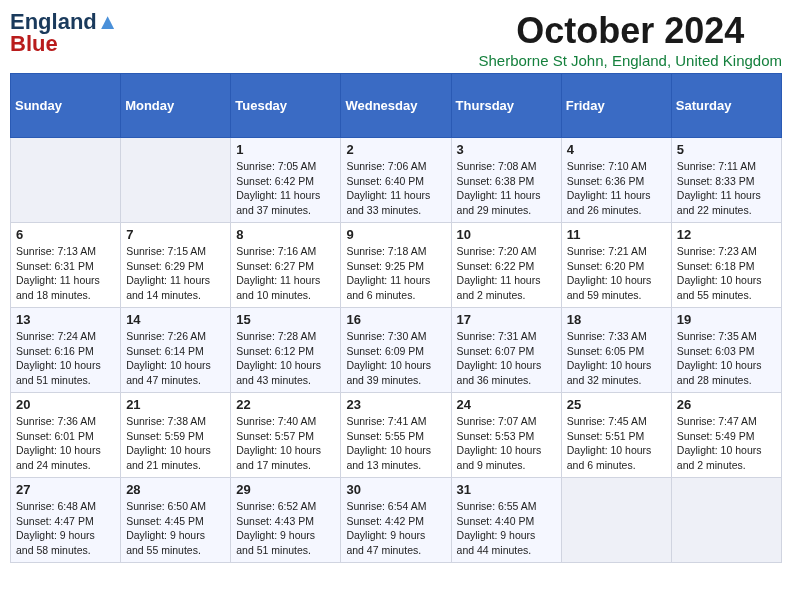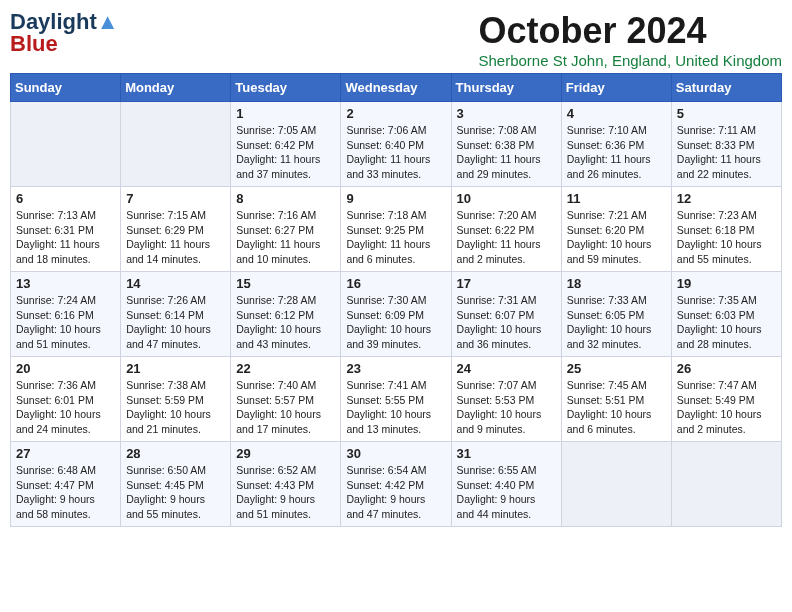--- a/index.html
+++ b/index.html
@@ -15,33 +15,33 @@
       justify-content: space-between;
       align-items: flex-start;
       margin-bottom: 4px;
     }
     .logo {
       display: flex;
       flex-direction: column;
       align-items: flex-start;
     }
     .title-section {
-      text-align: left;
+      text-align: center;
     }
     table {
       width: 100%;
       border-collapse: collapse;
       table-layout: fixed;
     }
     thead tr th {
       background: #3a6bc4;
       color: #fff;
       font-size: 13px;
       font-weight: bold;
-      padding: 6px 4px;
+      padding: 24px 4px;
       text-align: left;
       border: 1px solid #2a5ab4;
     }
     tbody tr {
       border-bottom: 1px solid #ccc;
     }
     tbody tr:nth-child(odd) {
       background: #f5f7ff;
     }
     tbody tr:nth-child(even) {
@@ -70,21 +70,21 @@
       background: #eef0f7 !important;
     }
   </style>
 </head>
 <body>
 
 <div class="header">
   <div class="logo">
     <div style="display:flex;align-items:center;">
       <div style="font-size:22px;font-weight:bold;color:#1a3a5c;line-height:1.1;">
-        <span style="color:#1a3a5c;">Daylight</span><span style="color:#4a90d9;">▲</span>
+        <span style="color:#1a3a5c;">England</span><span style="color:#4a90d9;">▲</span>
       </div>
     </div>
     <div style="font-size:22px;font-weight:bold;color:#b91c1c;line-height:1.1;margin-top:-2px;">Blue</div>
   </div>
   <div class="title-section">
     <div style="font-size:36px;font-weight:bold;color:#1a1a1a;">October 2024</div>
     <div style="font-size:15px;color:#15803d;">Sherborne St John, England, United Kingdom</div>
   </div>
 </div>
 

